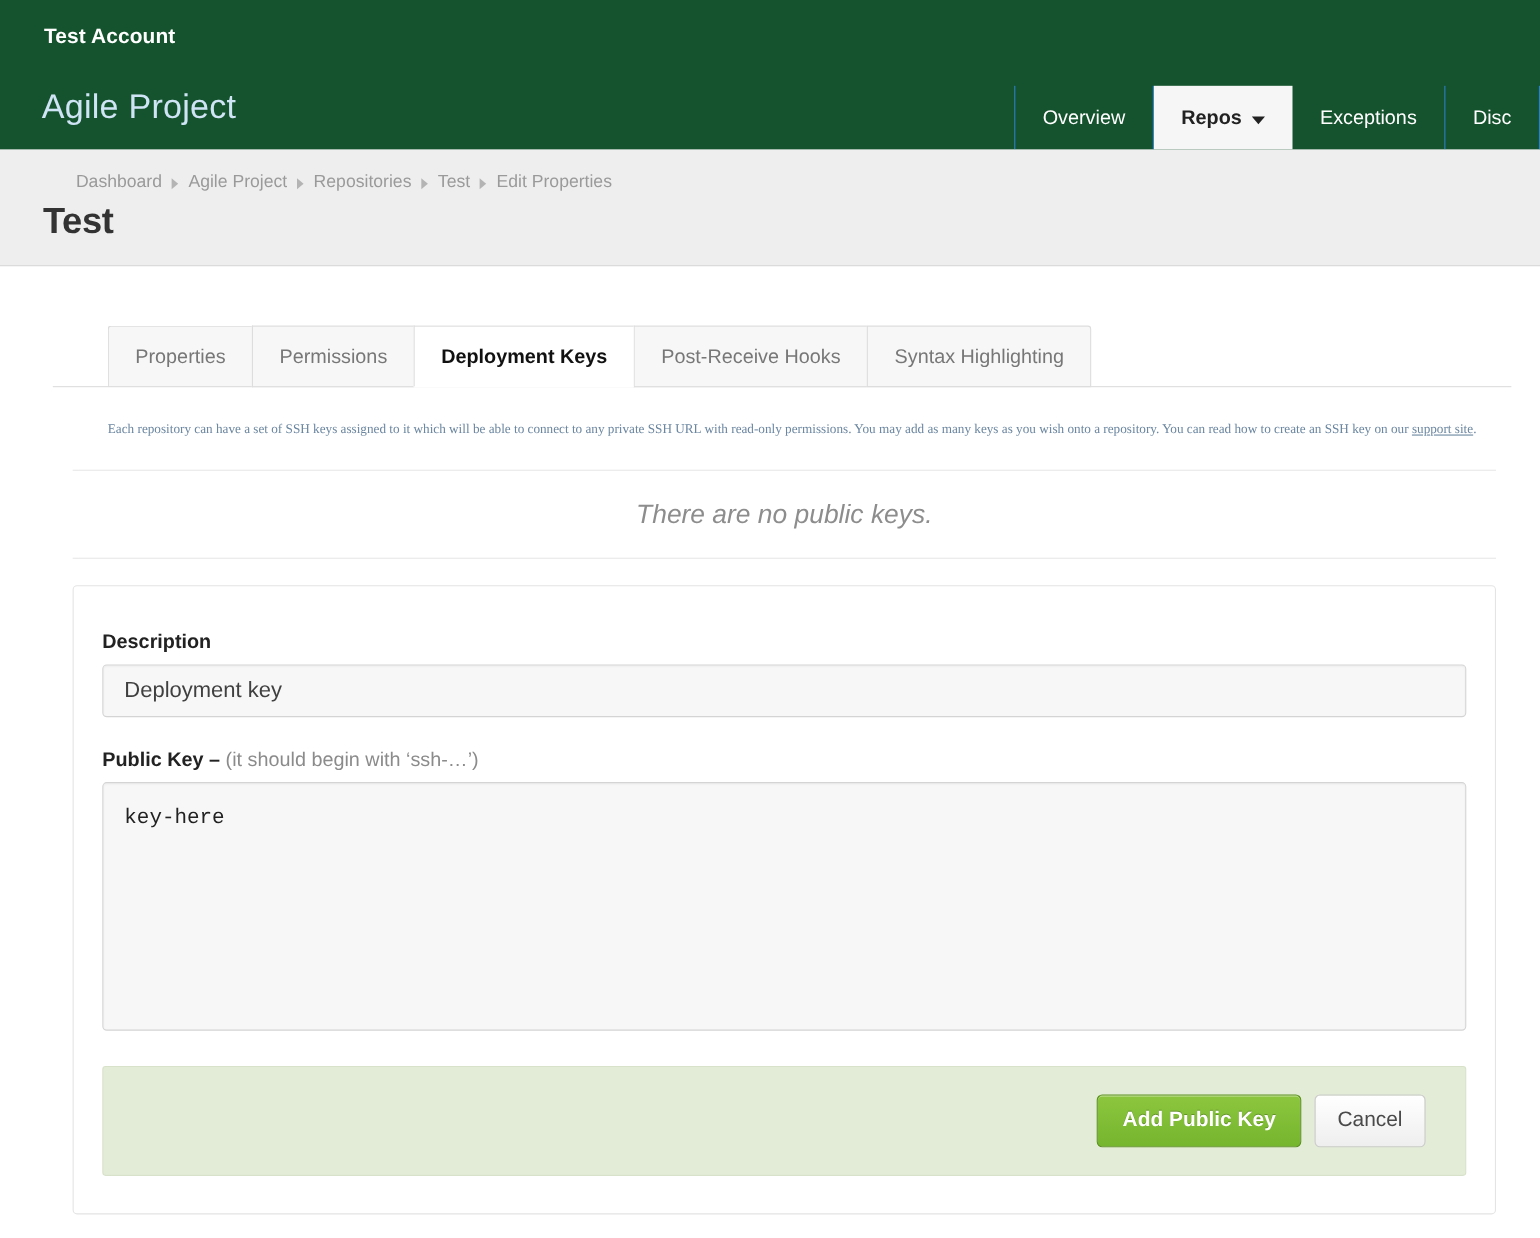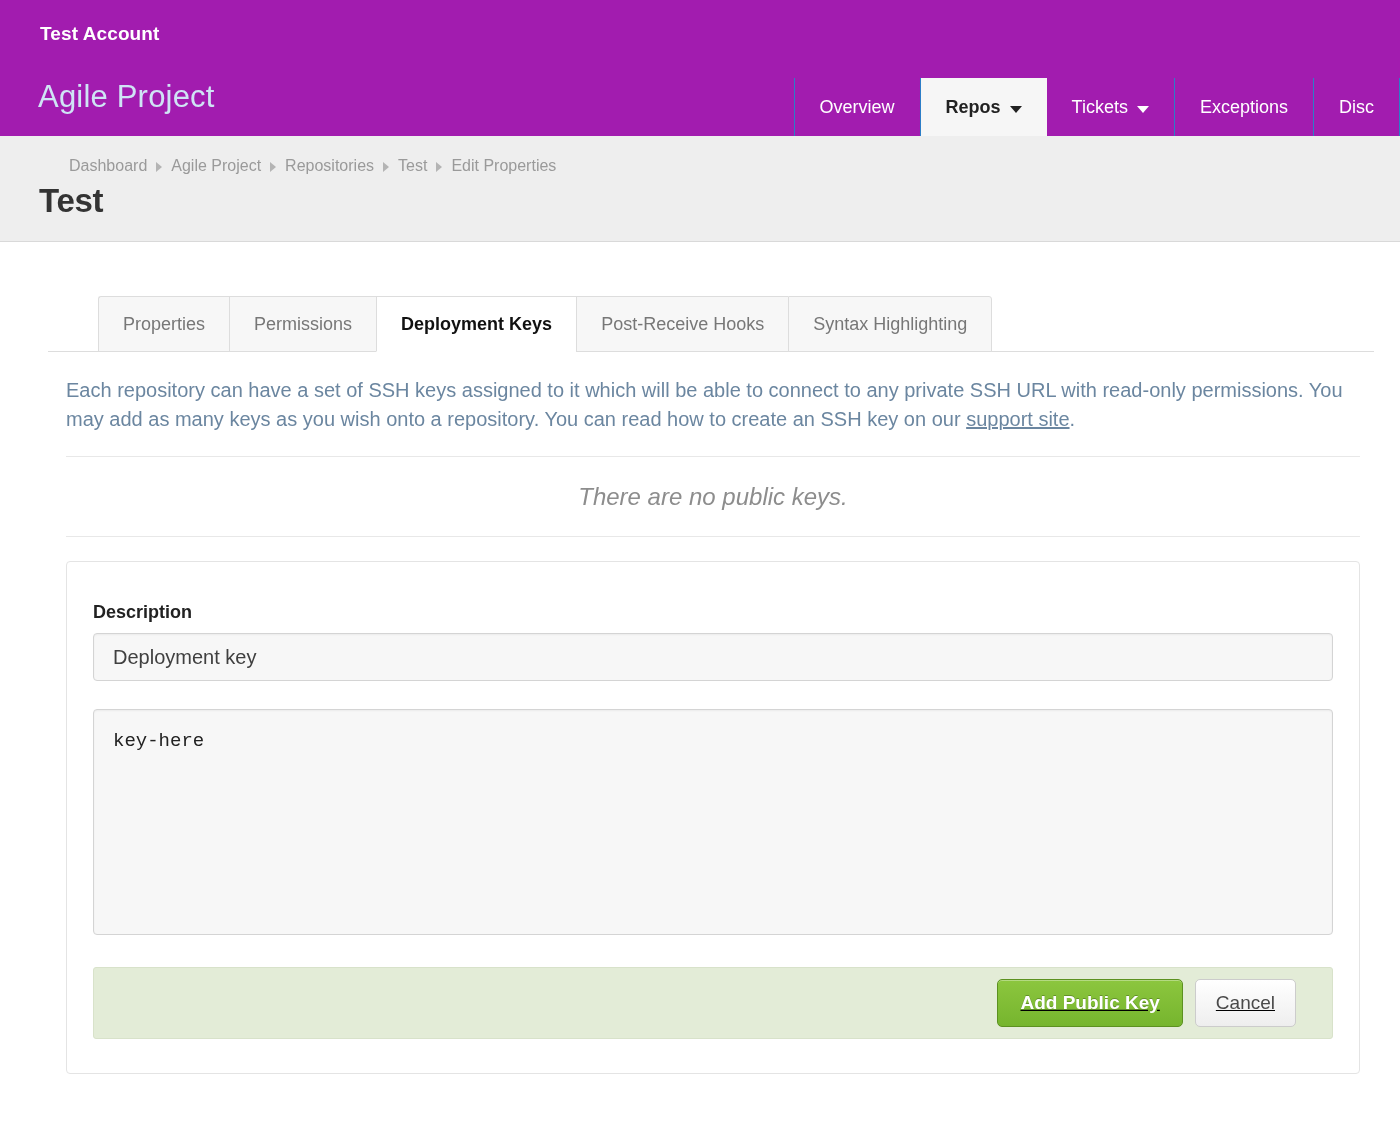--- a/index.html
+++ b/index.html
@@ -11,21 +11,21 @@
     background: #ffffff;
     font-family: "Liberation Sans", sans-serif;
     -webkit-font-smoothing: antialiased;
   }
 
   
   .top-header {
     position: relative;
     width: 1400px;
     height: 136px;
-    background: #a21caf;
+    background: #14532d;
     overflow: hidden;
   }
   .account-name {
     position: absolute;
     left: 40px;
     top: 23px;
     color: #ffffff;
     font-size: 19px;
     font-weight: bold;
     letter-spacing: 0.1px;
@@ -165,25 +165,26 @@
     position: absolute;
     left: 48px;
     right: 26px;
     bottom: 0;
     height: 1px;
     background: #dddddd;
     z-index: 1;
   }
 
   .intro-text {
-    margin: 24px 56px 0 66px;
-    font-size: 20px;
+    margin: 24px 56px 0 98px;
+    font-size: 12px;
     line-height: 29px;
     color: #6b86a0;
     max-width: 1285px;
+    font-family: Liberation Serif, serif;
   }
   .intro-text a {
     color: #6b86a0;
     text-decoration: underline;
   }
 
   .rule {
     height: 1px;
     background: #e8e8e8;
     margin: 22px 40px 0 66px;
@@ -244,27 +245,26 @@
     padding: 18px 19px;
     resize: none;
     outline: none;
     line-height: 1.4;
   }
   .actions-bar {
     margin-top: 32px;
     background: #e3ecd7;
     border: 1px solid #d8e2ca;
     border-radius: 3px;
-    height: 72px;
+    height: 100px;
     display: flex;
     align-items: center;
     justify-content: flex-end;
     padding-right: 36px;
     gap: 12px;
-    text-decoration: underline;
   }
   .btn-primary {
     font-family: "Liberation Sans", sans-serif;
     font-size: 19px;
     font-weight: bold;
     color: #ffffff;
     text-shadow: 0 -1px 0 rgba(0,0,0,0.25);
     background: linear-gradient(to bottom, #8cc63e 0%, #76b52e 100%);
     border: 1px solid #5c9120;
     border-radius: 5px;
@@ -289,24 +289,20 @@
 <div class="top-header">
   <div class="account-name">Test Account</div>
   <div class="project-title">Agile Project</div>
 
   <nav class="main-nav">
     <div class="nav-item">
       <span>Overview</span>
     </div>
     <div class="nav-item active">
       <span>Repos</span>
-      <span class="caret"></span>
-    </div>
-    <div class="nav-item">
-      <span>Tickets</span>
       <span class="caret"></span>
     </div>
     <div class="nav-item">
       <span>Exceptions</span>
     </div>
     <div class="nav-item">
       <span>Disc</span>
     </div>
   </nav>
 </div>
@@ -354,20 +350,21 @@
   <div class="rule"></div>
   <div class="empty-msg">There are no public keys.</div>
   <div class="rule" style="margin-top:0;"></div>
 
   <div class="panel">
     <div class="field-label">Description</div>
     <input class="text-input" type="text" value="Deployment key" style="">
 
     <div class="spacer"></div>
 
+    <div class="field-label"><span>Public Key – </span><span class="hint">(it should begin with ‘ssh-…’)</span></div>
     <textarea class="key-textarea" placeholder="ssh-rsa ..." style="">key-here</textarea>
 
     <div class="actions-bar">
       <button class="btn-primary">Add Public Key</button>
       <button class="btn-secondary">Cancel</button>
     </div>
   </div>
 
 </div>
 

